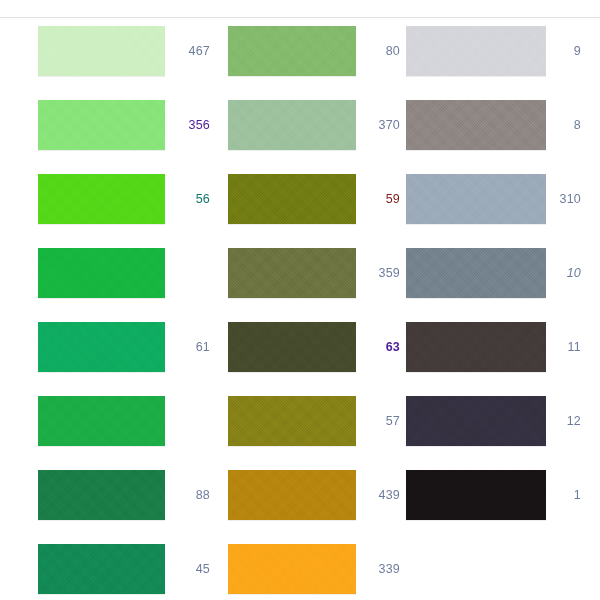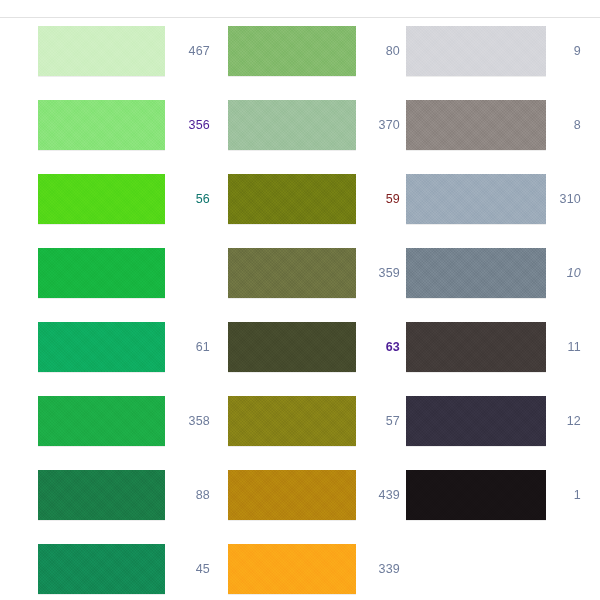--- a/index.html
+++ b/index.html
@@ -111,21 +111,20 @@
         </div>
         <div class="swatch-row">
           <div class="swatch-chip" style="background-color: rgb(22, 180, 63);"></div>
         </div>
         <div class="swatch-row">
           <div class="swatch-chip" style="background-color: rgb(14, 170, 94);"></div>
           <div class="swatch-code" style="color: rgb(110, 124, 155);">61</div>
         </div>
         <div class="swatch-row">
           <div class="swatch-chip" style="background-color: rgb(28, 171, 69);"></div>
-          <div class="swatch-code" style="color: rgb(110, 124, 155);">358</div>
         </div>
         <div class="swatch-row">
           <div class="swatch-chip" style="background-color: rgb(26, 122, 70);"></div>
           <div class="swatch-code" style="color: rgb(110, 124, 155);">88</div>
         </div>
         <div class="swatch-row">
           <div class="swatch-chip" style="background-color: rgb(18, 135, 83);"></div>
           <div class="swatch-code" style="color: rgb(110, 124, 155);">45</div>
         </div>
       </div>

